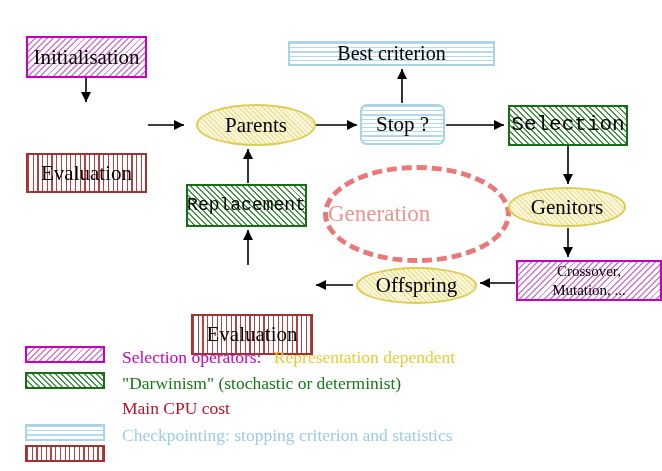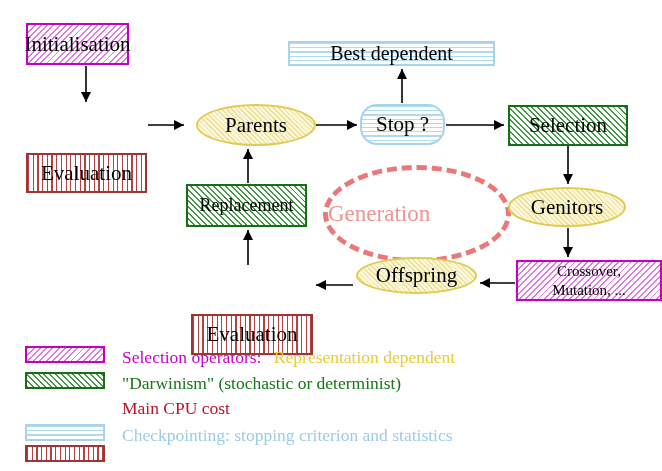--- a/index.html
+++ b/index.html
@@ -13,35 +13,36 @@
     white-space:nowrap;
   }
   
   .p-magenta{
     border:2px solid #c400c4;
     background:repeating-linear-gradient(135deg,#dd7add 0,#dd7add 1.4px,#ffffff 1.4px,#ffffff 4.4px);
   }
   .p-green{
     border:2px solid #176e17;
     background:repeating-linear-gradient(45deg,#449a44 0,#449a44 1.3px,#ffffff 1.3px,#ffffff 4.1px);
+    font-family:Liberation Mono, monospace;
   }
   .p-red{
     border:2px solid #a23333;
     background:repeating-linear-gradient(90deg,#b34242 0,#b34242 1.2px,#ffffff 1.2px,#ffffff 4.7px);
     margin-top:48px;
   }
   .p-cyan{
     border:2px solid #a8d3e8;
     background:repeating-linear-gradient(180deg,#b2daee 0,#b2daee 1.2px,#ffffff 1.2px,#ffffff 4.2px);
   }
   .p-yellow{
     border:2px solid #e0cb52;border-radius:50%;
     background:repeating-linear-gradient(45deg,#ede09a 0,#ede09a 1.2px,#fcf7d9 1.2px,#fcf7d9 3.4px);
   }
-  .rounded{border-radius:17px;}
+  .rounded{border-radius:7px;}
   .gen-ellipse{
     position:absolute;border:5px dashed #eb7878;border-radius:50%;
     display:flex;align-items:center;justify-content:flex-start;
     color:#ee9393;font-size:23px;background:transparent;
   }
   .two-line{font-size:15px;line-height:1.25;white-space:nowrap;flex-direction:column;}
   .arrows{position:absolute;left:0;top:0;pointer-events:none;}
   
   .swatch{position:absolute;width:80px;height:17px;box-sizing:border-box;border-radius:0;}
   .ltext{position:absolute;left:122px;font-size:17.5px;white-space:nowrap;font-weight:500;}
@@ -70,43 +71,43 @@
       <line x1="446" y1="125" x2="504" y2="125" marker-end="url(#ah)"></line>
       <line x1="568" y1="146" x2="568" y2="184" marker-end="url(#ah)"></line>
       <line x1="568" y1="228" x2="568" y2="257" marker-end="url(#ah)"></line>
       <line x1="515" y1="283" x2="480" y2="283" marker-end="url(#ah)"></line>
       <line x1="353" y1="285" x2="316" y2="285" marker-end="url(#ah)"></line>
       <line x1="248" y1="265" x2="248" y2="230" marker-end="url(#ah)"></line>
       <line x1="248" y1="183" x2="248" y2="149" marker-end="url(#ah)"></line>
     </g>
   </svg>
 
-  <div class="node p-magenta" style="left:26px;top:23px;width:103px;height:42px">Initialisation</div>
+  <div class="node p-magenta" style="left:26px;top:36px;width:121px;height:42px">Initialisation</div>
 
   <div class="node p-red" style="left:26px;top:105px;width:121px;height:40px">Evaluation</div>
 
   <div class="node p-yellow" style="left:196px;top:104px;width:120px;height:42px">Parents</div>
 
-  <div class="node p-cyan" style="left:288px;top:41px;width:207px;height:25px;font-size:20px">Best dependent</div>
+  <div class="node p-cyan" style="left:288px;top:41px;width:207px;height:25px;font-size:20px">Best criterion</div>
 
   <div class="node p-cyan rounded" style="left:360px;top:104px;width:85px;height:41px">Stop ?</div>
 
   <div class="node p-green" style="left:508px;top:105px;width:120px;height:41px">Selection</div>
 
   <div class="node p-green" style="left:186px;top:184px;width:121px;height:43px;font-size:18px">Replacement</div>
 
   <div class="gen-ellipse" style="left:323px;top:165px;width:178px;height:88px">
     <span>Generation</span>
   </div>
 
   <div class="node p-yellow" style="left:508px;top:187px;width:118px;height:40px">Genitors</div>
 
   <div class="node p-red" style="left:191px;top:266px;width:122px;height:41px">Evaluation</div>
 
-  <div class="node p-yellow" style="left:356px;top:257px;width:121px;height:37px">Offspring</div>
+  <div class="node p-yellow" style="left:356px;top:267px;width:121px;height:37px">Offspring</div>
 
   <div class="node p-magenta two-line" style="left:516px;top:260px;width:146px;height:41px">
     <span>Crossover,</span>
     <span>Mutation, ...</span>
   </div>
 
   <div class="swatch p-magenta" style="left:25px;top:346px"></div>
   <div class="ltext" style="top:347px">
     <span class="c-magenta">Selection operators:</span>
     <span class="c-gold" style="margin-left:8px">Representation dependent</span>

